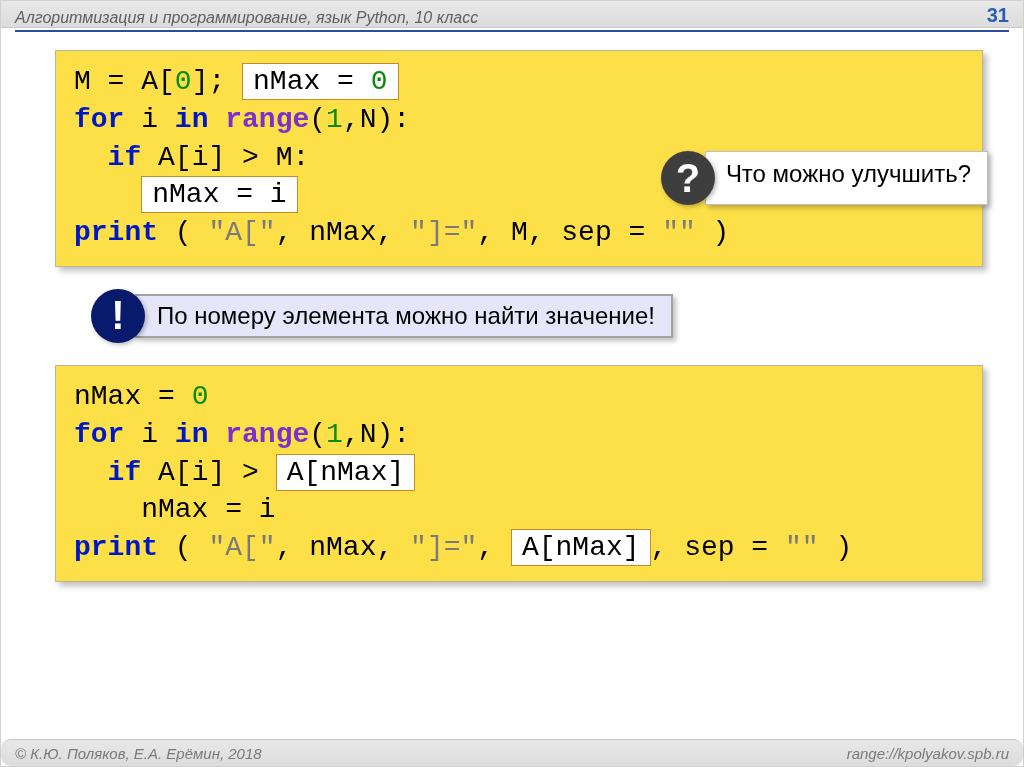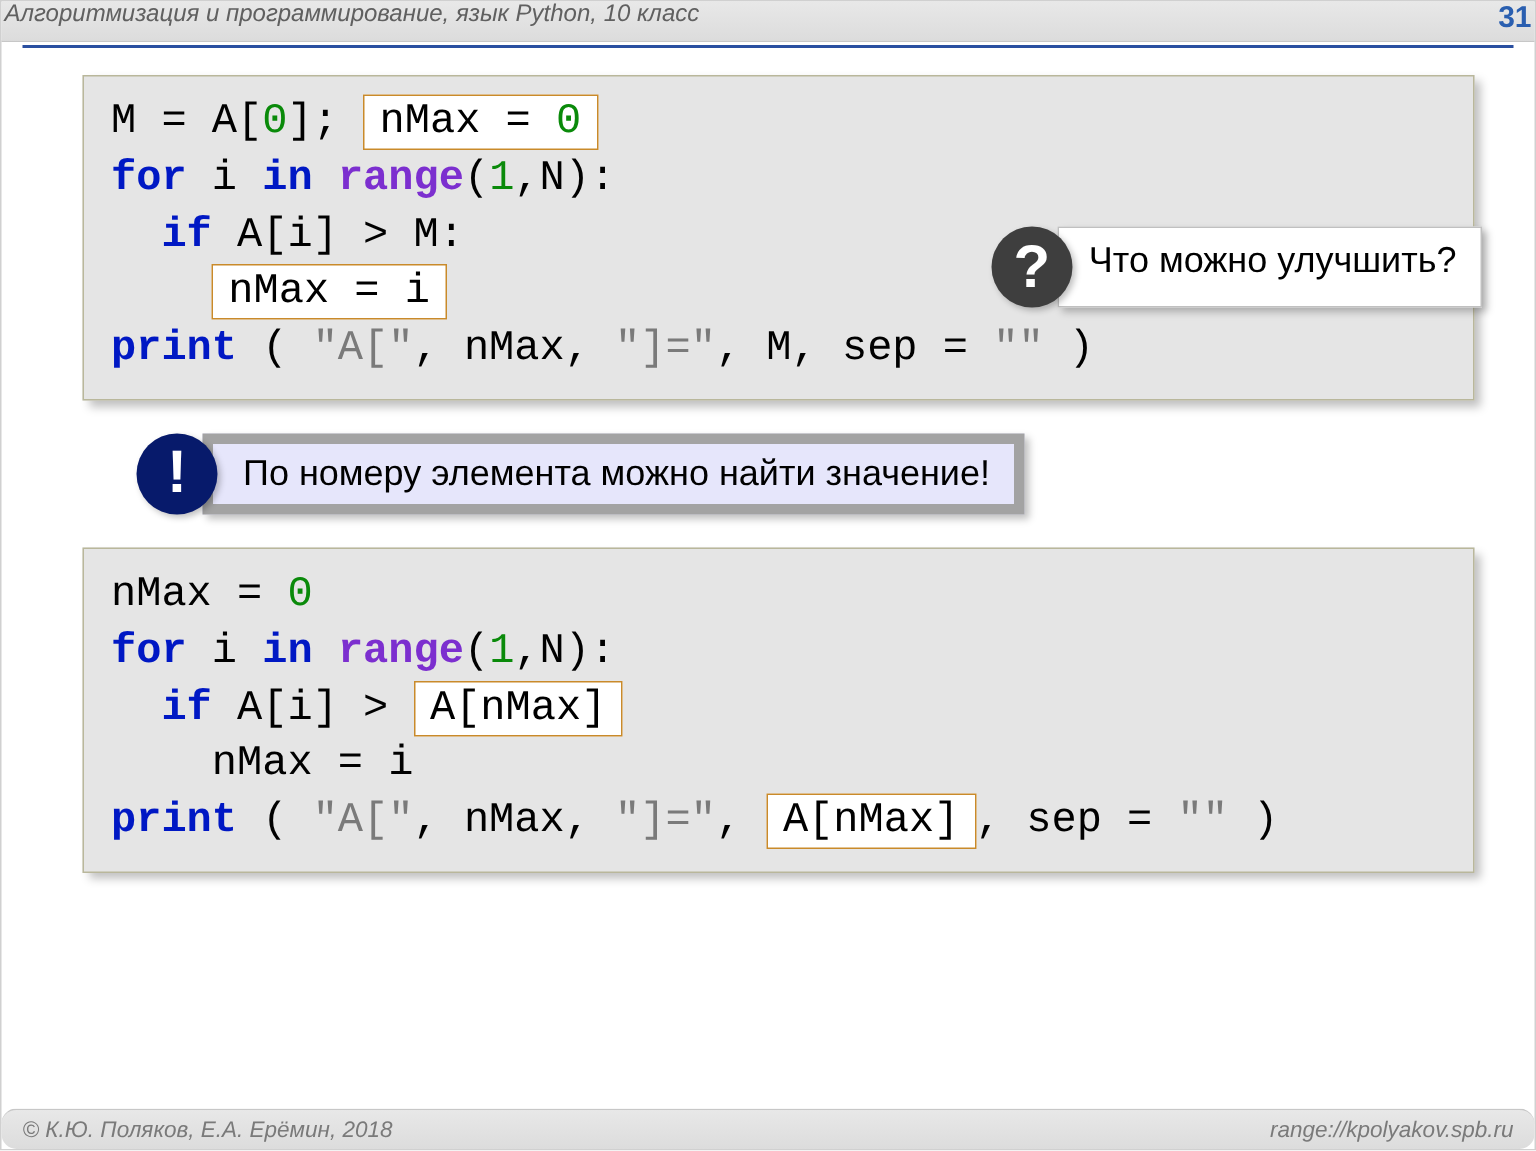--- a/index.html
+++ b/index.html
@@ -17,23 +17,23 @@
     height: 767px;
     background: #ffffff;
     border: 1px solid #d0d0d0;
     box-sizing: border-box;
   }
   .topbar {
     height: 26px;
     background: linear-gradient(#e8e8e8, #dcdcdc);
     border-bottom: 1px solid #c7c7c7;
     display: flex;
-    align-items: flex-start;
+    align-items: flex-end;
     justify-content: space-between;
-    padding: 0 2px;
+    padding: 0 14px;
     font-style: italic;
     font-family: Arial, sans-serif;
     color: #606060;
     font-size: 16px;
   }
   .topbar .left { }
   .topbar .right {
     color: #2a5fb0;
     font-weight: bold;
     font-style: normal;
@@ -48,21 +48,21 @@
   }
   .hr {
     height: 0;
     border: 0;
     border-top: 2px solid #2a4fa0;
     margin: 2px 14px 0 14px;
   }
   .code-panel {
     position: relative;
     margin: 18px 40px 0 54px;
-    background: #e5e5e5;
+    background: #fde047;
     border: 1px solid #b9b79b;
     box-shadow: 4px 4px 6px rgba(0,0,0,0.25);
     padding: 12px 18px 14px 18px;
     font-family: "Courier New", monospace;
     font-size: 28px;
     line-height: 1.35;
     color: #000;
   }
   .kw   { color: #0018c4; font-weight: bold; }
   .numG { color: #0a8a0a; }
@@ -126,21 +126,21 @@
     display: flex;
     align-items: center;
     justify-content: center;
     font-family: Arial, sans-serif;
     margin-right: -10px;
     z-index: 2;
     box-shadow: 2px 2px 4px rgba(0,0,0,0.25);
   }
   .e-label {
     background: #e6e6fb;
-    border: 7px solid #a3a3a3;
+    border: 2px solid #a3a3a3;
     padding: 6px 16px 6px 20px;
     font-family: Arial, sans-serif;
     font-size: 24px;
     color: #000;
     box-shadow: 3px 3px 5px rgba(0,0,0,0.25);
   }
   .footer {
     position: absolute;
     left: 0; right: 0; bottom: 0;
     height: 26px;

